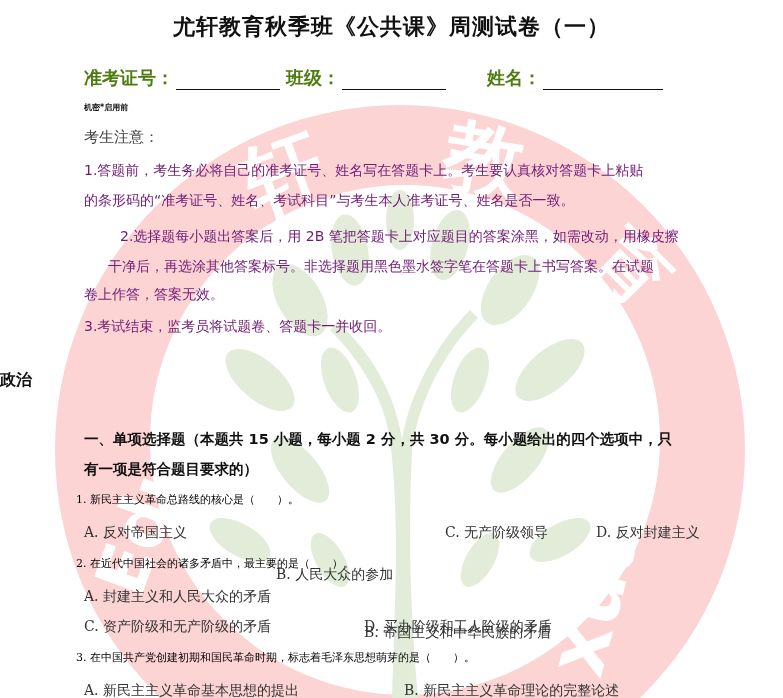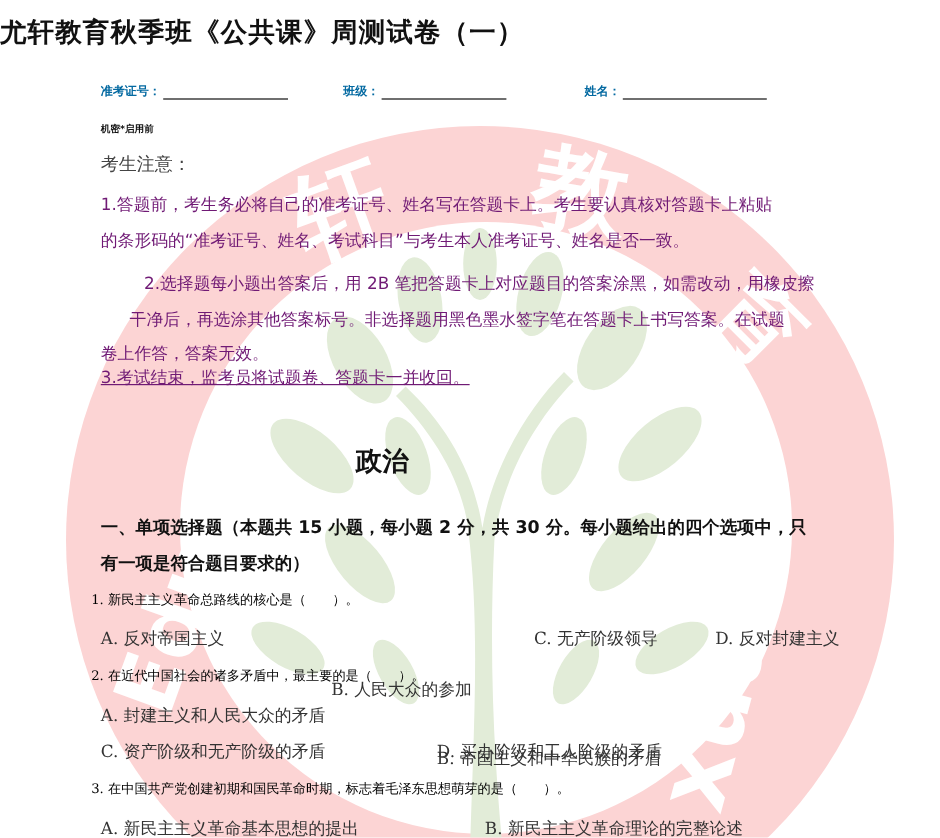--- a/index.html
+++ b/index.html
@@ -5,42 +5,42 @@
   html, body { margin: 0; padding: 0; }
   body {
     width: 783px; height: 698px; overflow: hidden; background: #ffffff;
     position: relative;
     font-family: "DejaVu Serif", "Liberation Serif", serif;
     color: #222;
   }
   .watermark { position: absolute; left: 0; top: 0; width: 783px; height: 698px; z-index: 0; pointer-events: none; }
   .page { position: absolute; left: 0; top: 0; width: 783px; height: 698px; z-index: 1; }
   .title {
-    position: absolute; left: 0; width: 783px; top: 12px; text-align: left;
+    position: absolute; left: 0; width: 783px; top: 12px; text-align: center;
     font-family: "DejaVu Sans", "Liberation Sans", sans-serif;
     font-weight: bold; font-size: 22px; letter-spacing: 1px; color: #111;
   }
   .fields {
     position: absolute; top: 66px; left: 84px; width: 640px; height: 22px;
-    font-family: "DejaVu Sans", sans-serif; font-weight: bold; font-size: 10px; color: #0369a1;
+    font-family: "DejaVu Sans", sans-serif; font-weight: bold; font-size: 18px; color: #4d7c0f;
   }
   .field { position: absolute; top: 0; display: flex; align-items: flex-end; }
   .field .blank { display: inline-block; border-bottom: 1.5px solid #111; height: 16px; margin-left: 2px; }
   .secret {
     position: absolute; top: 102px; left: 84px;
     font-family: "DejaVu Sans", sans-serif; font-weight: bold; font-size: 8px; color: #111;
   }
   .notice-head { position: absolute; top: 128px; left: 84px; font-size: 15px; color: #444; }
   .line {
     position: absolute; left: 84px; white-space: nowrap;
     font-family: "DejaVu Sans", sans-serif; font-size: 14px; color: #701a75;
   }
   .section-title {
-    position: absolute; top: 370px; left: 0; width: 637px; text-align: center;
-    font-family: "DejaVu Sans", sans-serif; font-weight: bold; font-size: 22px; color: #111;
+    position: absolute; top: 370px; left: 0; width: 637px; text-align: left;
+    font-family: "DejaVu Sans", sans-serif; font-weight: bold; font-size: 16px; color: #111;
   }
   .bold-line {
     position: absolute; left: 84px; white-space: nowrap;
     font-family: "DejaVu Sans", sans-serif; font-weight: bold; font-size: 14.5px; color: #111;
   }
   .q {
     position: absolute; left: 76px; white-space: nowrap;
     font-family: "DejaVu Serif", serif; font-size: 11px; color: #000000;
   }
   .opt { position: absolute; white-space: nowrap; font-family: "DejaVu Serif", serif; font-size: 14px; color: #333; }
@@ -99,21 +99,21 @@
   </div>
 
   <div class="secret">机密*启用前</div>
 
   <div class="notice-head">考生注意：</div>
   <div class="line" style="top:162px;">1.答题前，考生务必将自己的准考证号、姓名写在答题卡上。考生要认真核对答题卡上粘贴</div>
   <div class="line" style="top:192px;">的条形码的“准考证号、姓名、考试科目”与考生本人准考证号、姓名是否一致。</div>
   <div class="line" style="top:228px;margin-left:36px;">2.选择题每小题出答案后，用 2B 笔把答题卡上对应题目的答案涂黑，如需改动，用橡皮擦</div>
   <div class="line" style="top:258px;margin-left:24px;">干净后，再选涂其他答案标号。非选择题用黑色墨水签字笔在答题卡上书写答案。在试题</div>
   <div class="line" style="top:286px;text-align:center;">卷上作答，答案无效。</div>
-  <div class="line" style="top:306px;text-decoration:underline;">3.考试结束，监考员将试题卷、答题卡一并收回。</div>
+  <div class="line" style="top:318px;">3.考试结束，监考员将试题卷、答题卡一并收回。</div>
 
   <div class="section-title">政治</div>
 
   <div class="bold-line" style="top:430px;">一、单项选择题（本题共 15 小题，每小题 2 分，共 30 分。每小题给出的四个选项中，只</div>
   <div class="bold-line" style="top:460px;">有一项是符合题目要求的）</div>
 
   <div class="q" style="top:492px;">1. 新民主主义革命总路线的核心是（　　）。</div>
   <div class="opt" style="top:524px; left:84px;">A. 反对帝国主义</div>
   <div class="opt" style="top:524px; left:276px;margin-top:42px;">B. 人民大众的参加</div>
   <div class="opt" style="top:524px; left:445px;">C. 无产阶级领导</div>

